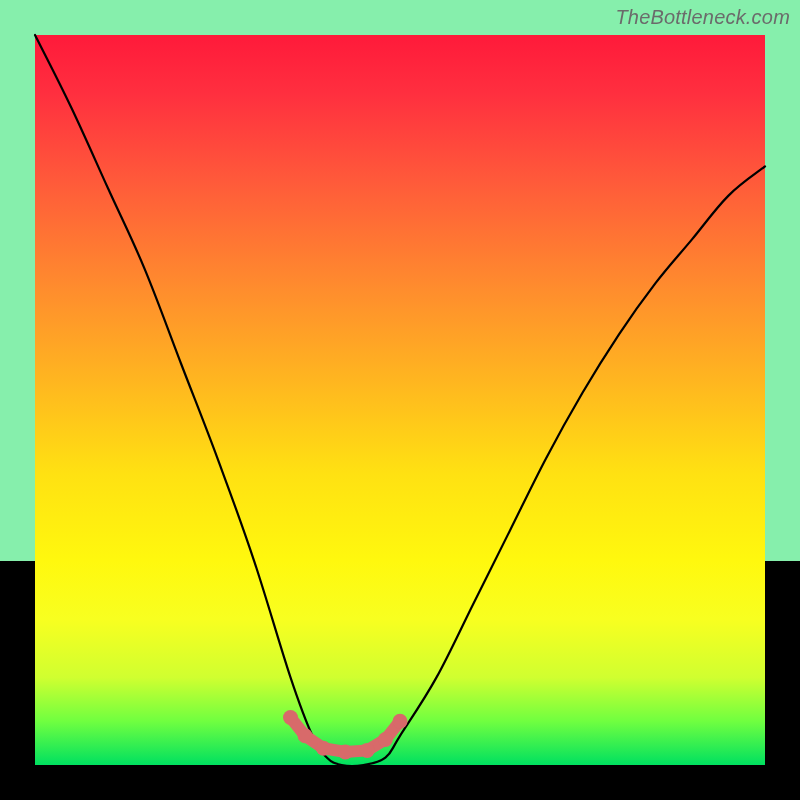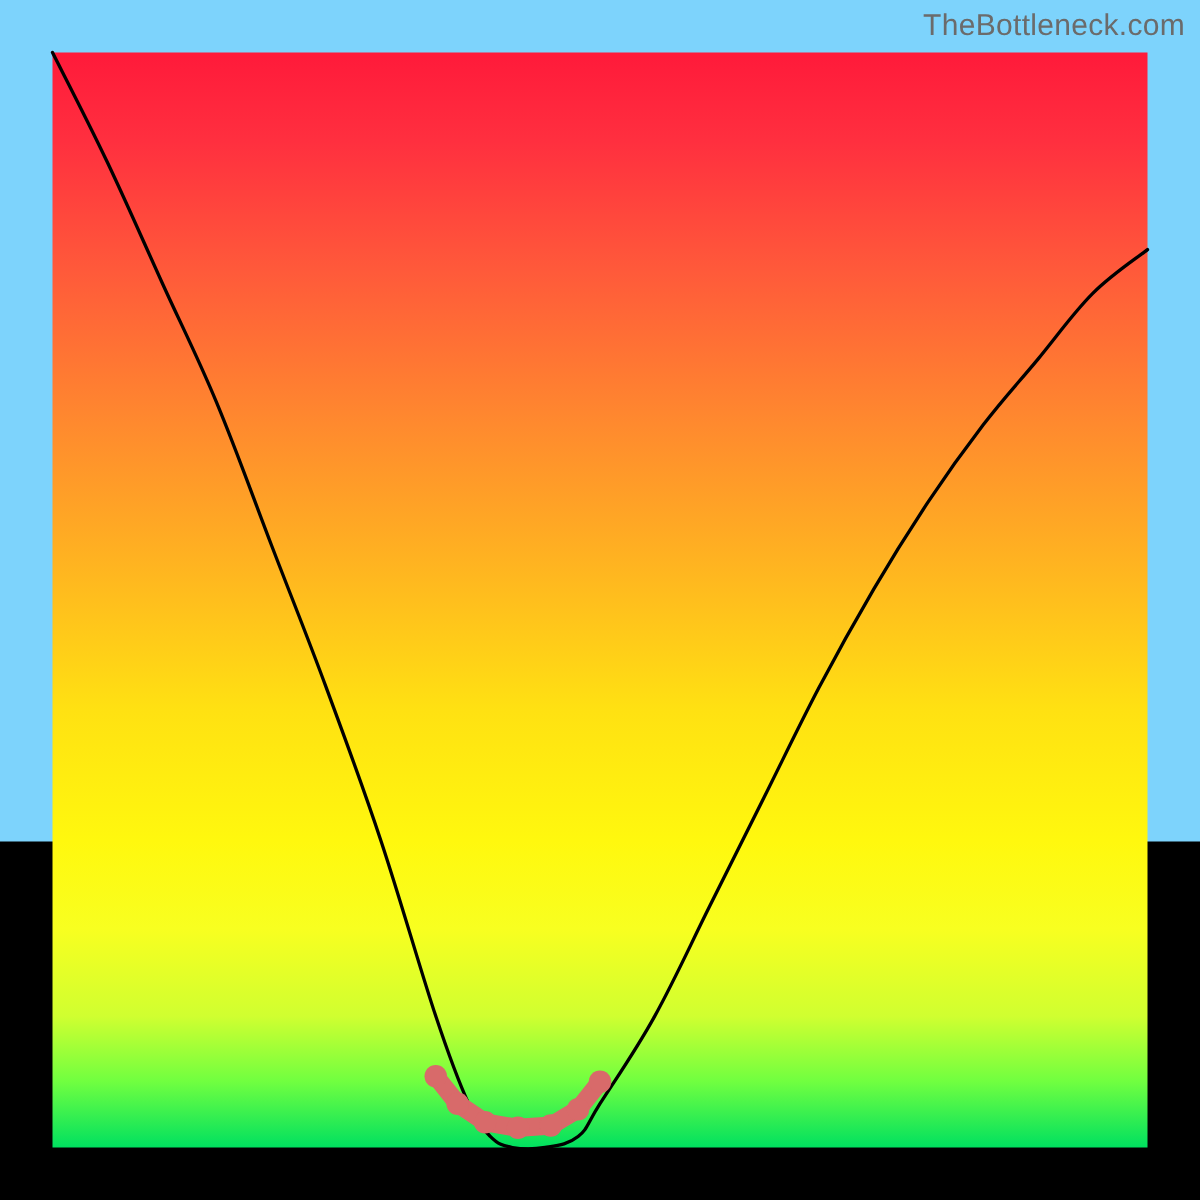--- a/index.html
+++ b/index.html
@@ -10,21 +10,22 @@
     background: #000;
     font-family: Arial, Helvetica, sans-serif;
     overflow: hidden;
   }
   .frame {
     position: absolute;
     left: 0;
     top: 0;
     width: 800px;
     height: 561px;
-    background: #7dd3fc;
+    background: #86efac;
+    font-style: italic;
   }
   .plot {
     position: absolute;
     left: 35px;
     top: 35px;
     width: 730px;
     height: 730px;
     
     background: linear-gradient(
       to bottom,

